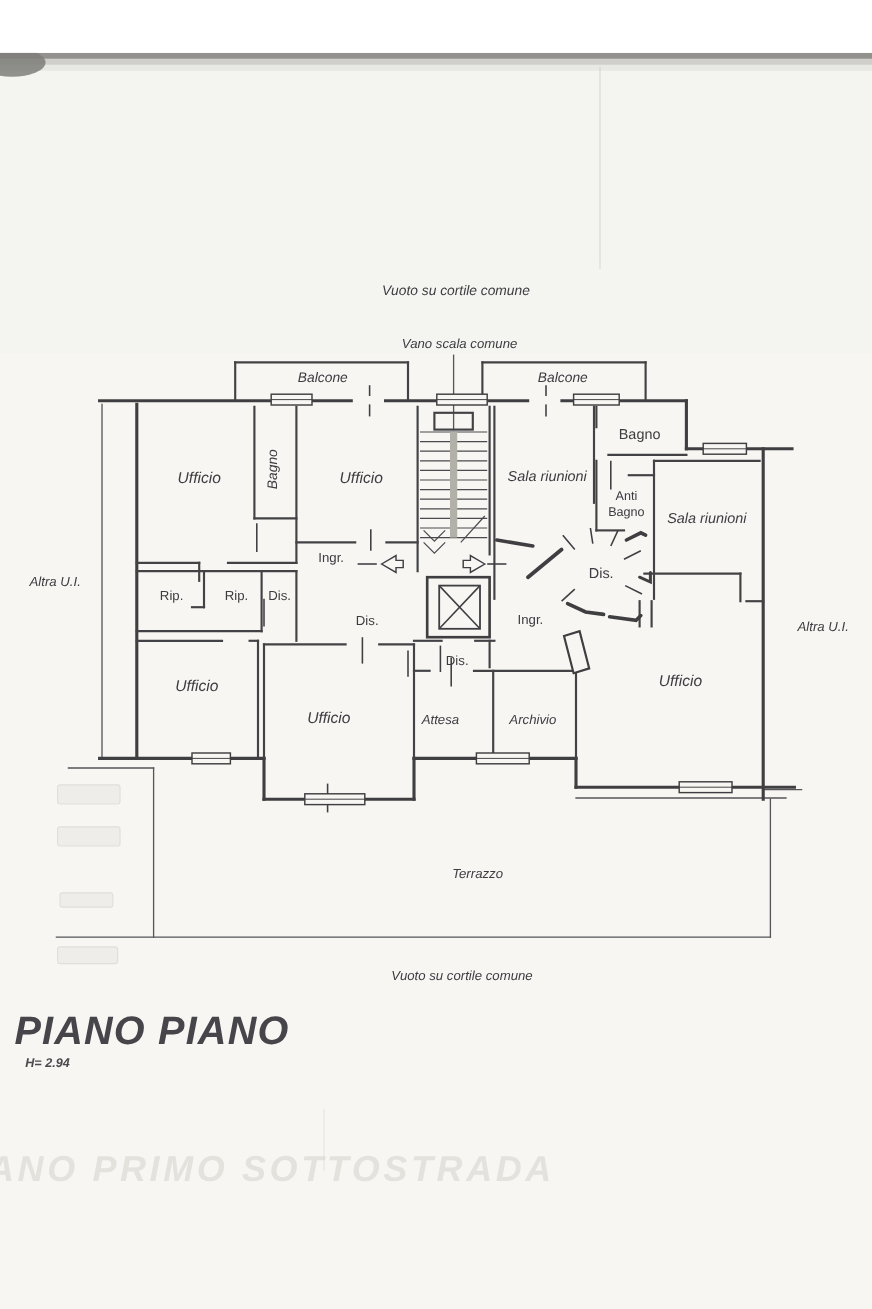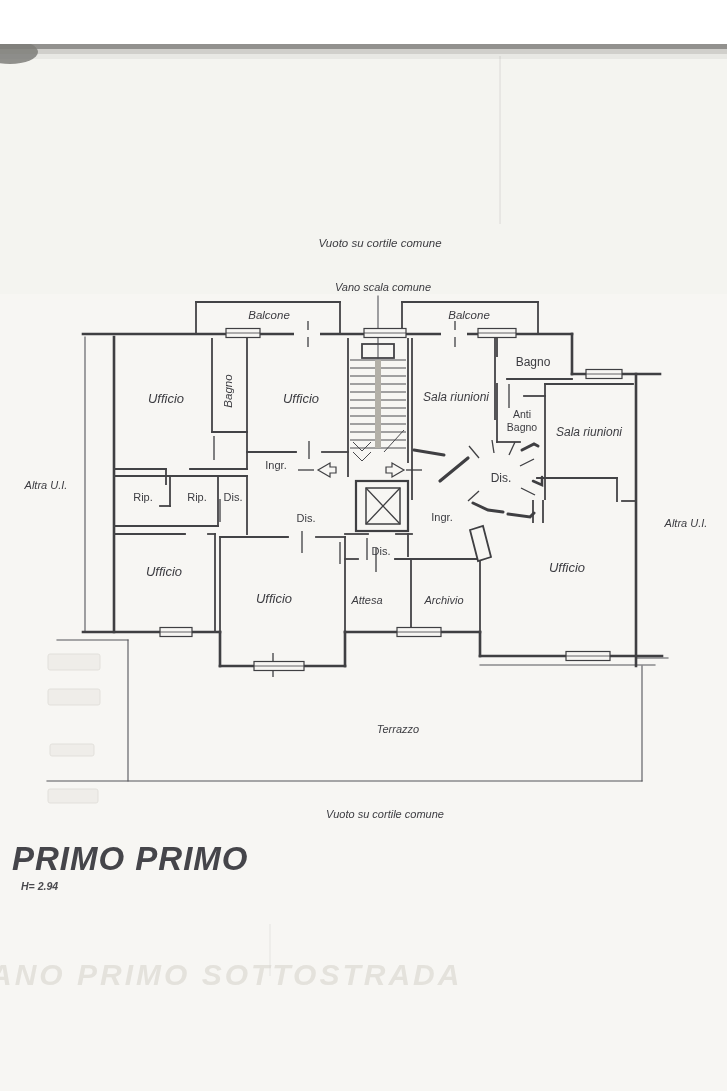--- a/index.html
+++ b/index.html
@@ -265,16 +265,16 @@
         <text x="164" y="527" font-size="13" class="lbl it">Ufficio</text>
         <text x="274" y="554" font-size="13" class="lbl it">Ufficio</text>
         <text x="367" y="556" font-size="11" class="lbl it">Attesa</text>
         <text x="444" y="556" font-size="11" class="lbl it">Archivio</text>
         <text x="567" y="523" font-size="13" class="lbl it">Ufficio</text>
         <text x="398" y="685" font-size="11" class="lbl it">Terrazzo</text>
         <text x="385" y="770" font-size="11" class="lbl it">Vuoto su cortile comune</text>
       </g>
   </svg>
 
-  <div id="floor-title">PRIMO PRIMO</div>
+  <div id="floor-title">PIANO PIANO</div>
   <div id="height-note">H= 2.94</div>
   <div id="ghost-text">ANO PRIMO SOTTOSTRADA</div>
 </div>
 
 </body></html>

